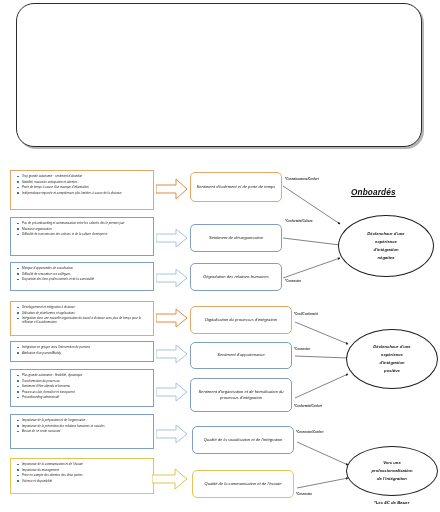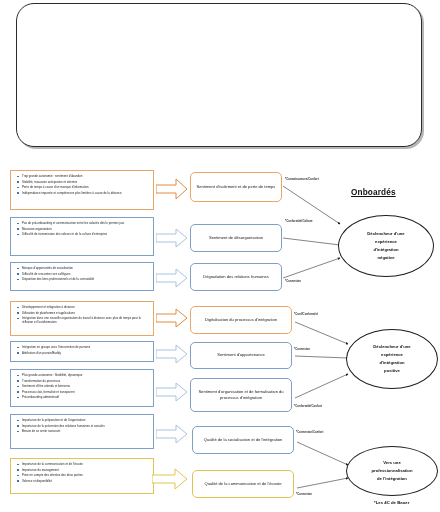--- a/index.html
+++ b/index.html
@@ -1,20 +1,20 @@
 <!DOCTYPE html>
 <html><head>
 <meta charset="utf-8">
 <style>
   html,body{margin:0;padding:0;}
   body{
     width:440px;height:512px;background:#ffffff;overflow:hidden;
     font-family:"Liberation Sans",sans-serif;position:relative;
   }
-  #stage{position:absolute;left:0;top:0;width:440px;height:512px;}
+  #stage{position:absolute;left:0;top:0;width:440px;height:512px;font-style:italic;}
 
   
   .top-frame{
     position:absolute;left:16px;top:3px;width:404px;height:142px;
     border:1px solid #2b2b2b;border-radius:18px;background:#fff;
     box-shadow:2px 2px 0 rgba(120,120,120,.55);
   }
 
   
   .lbox{

